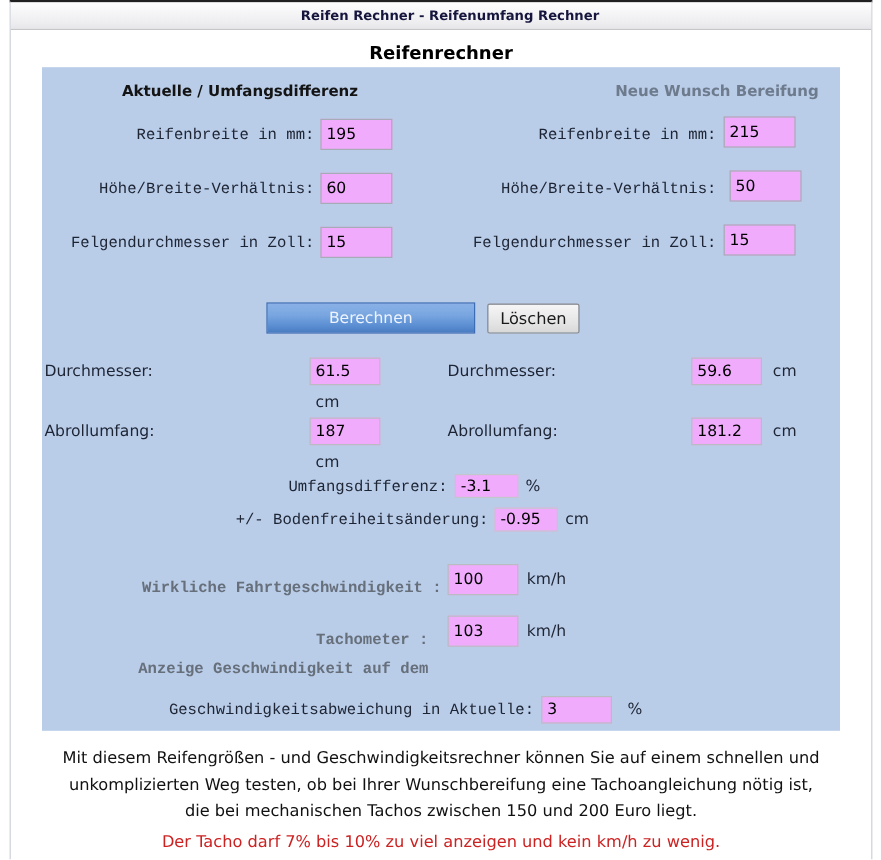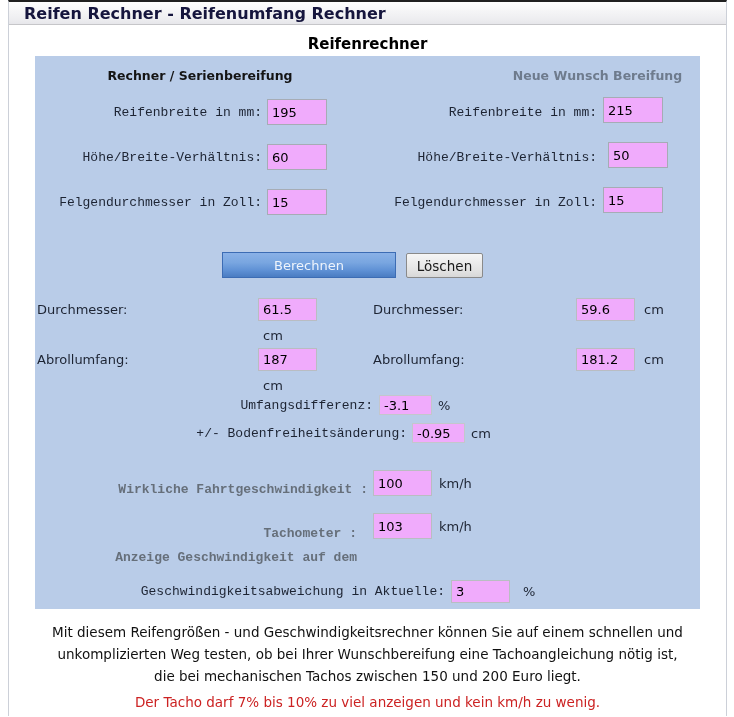--- a/index.html
+++ b/index.html
@@ -16,21 +16,21 @@
     border-left: 1px solid #ccd0d8;
     border-right: 1px solid #ccd0d8;
     background: #ffffff;
   }
   .titlebar {
     height: 23px;
     background: linear-gradient(180deg, #fdfdfd 0%, #ededf0 80%, #e6e6ea 100%);
     border-bottom: 1px solid #c6c6c9;
     display: flex; align-items: center;
     padding-left: 15px;
-    font-size: 16px; font-weight: bold; color: #15153d;
+    font-size: 11px; font-weight: bold; color: #15153d; justify-content: center;
   }
   .page-title {
     position: absolute; left: 0; top: 33px; width: 100%;
     text-align: center; font-size: 15px; font-weight: bold; color: #000;
   }
   .panel {
     position: absolute; left: 26px; top: 54px;
     width: 665px; height: 553px;
     background: #b9cce8;
   }
@@ -81,21 +81,21 @@
 <div id="frame">
 
   <div class="titlebar">
     <span>Reifen Rechner - Reifenumfang Rechner</span>
   </div>
 
   <div class="page-title">Reifenrechner</div>
 
   <div class="panel">
 
-    <div class="abs col-hdr-current" style="left:0; top:12px; width:330px;">Rechner / Serienbereifung</div>
+    <div class="abs col-hdr-current" style="left:0; top:12px; width:330px;">Aktuelle / Umfangsdifferenz</div>
     <div class="abs col-hdr-new" style="left:455px; top:12px; width:215px;">Neue Wunsch Bereifung</div>
 
     <div class="abs lbl lbl-r" style="left:0; top:49px; width:227px;">Reifenbreite in mm:</div>
     <input class="abs box inp-main" style="left: 232px; top: 43px;" type="text" value="195">
     <div class="abs lbl lbl-r" style="left:340px; top:49px; width:222px;">Reifenbreite in mm:</div>
     <input class="abs box inp-main" style="left: 568px; top: 41px;" type="text" value="215">
 
     <div class="abs lbl lbl-r" style="left:0; top:94px; width:227px;">Höhe/Breite-Verhältnis:</div>
     <input class="abs box inp-main" style="left: 232px; top: 88px;" type="text" value="60">
     <div class="abs lbl lbl-r" style="left:340px; top:94px; width:222px;">Höhe/Breite-Verhältnis:</div>

